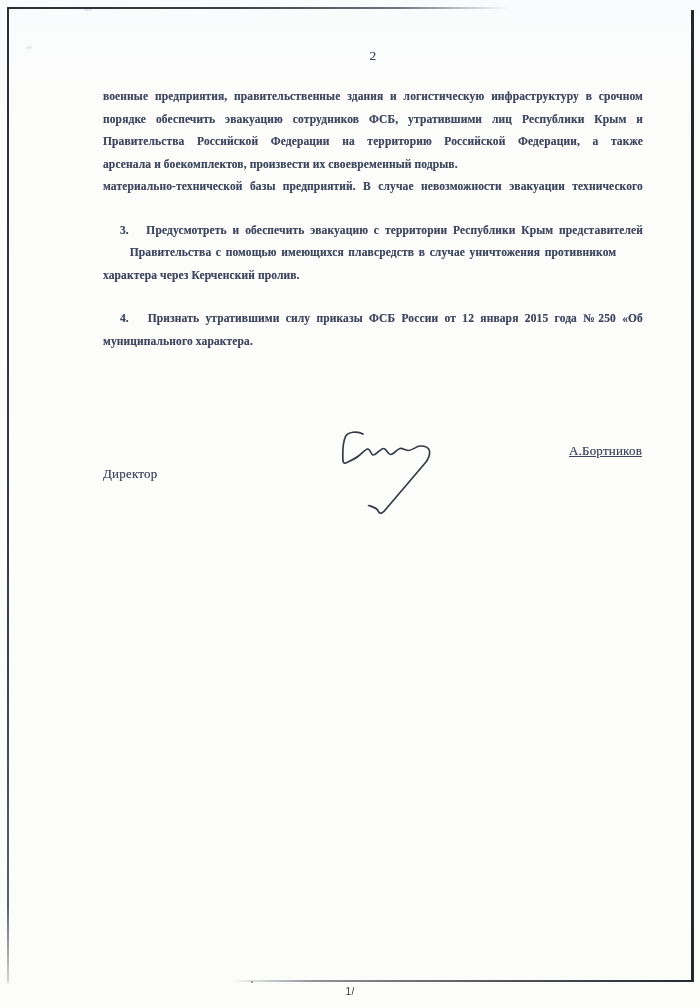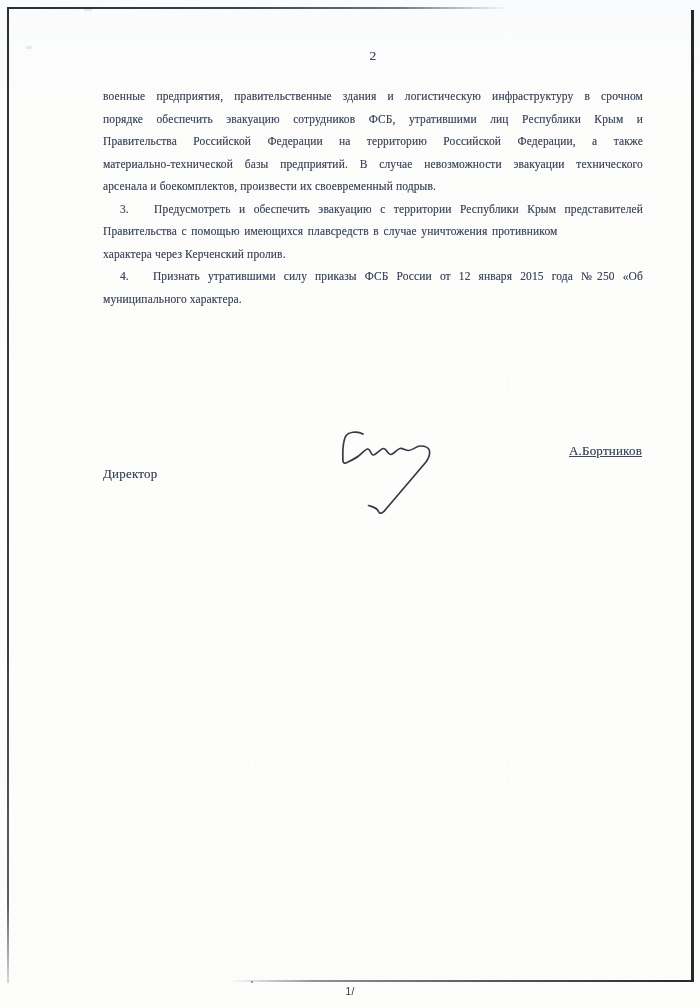--- a/index.html
+++ b/index.html
@@ -27,25 +27,25 @@
   .ink{color:#3d465e;}
   .pagenum{
     position:absolute;left:103px;top:48px;width:540px;
     text-align:center;font-size:13.5px;letter-spacing:.2px;
     text-shadow:0 0 .3px rgba(61,70,94,.55);
   }
   .content{position:absolute;left:103px;top:85px;width:540px;}
   .line{
     height:22.5px;line-height:22.5px;font-size:11.5px;letter-spacing:.12px;
     text-shadow:0 0 .3px rgba(61,70,94,.5);
-    white-space:normal;overflow:visible;
+    white-space:normal;overflow:visible;font-weight:bold;
   }
   .j{text-align:justify;text-align-last:justify;}
-  .ind{padding-left:17px;}
-  .ws{word-spacing:1.6px;}
+  .ind{padding-left:17px;margin-top:21px;}
+  .ws{word-spacing:1.6px;text-align:center;}
 
   .sign-director{
     position:absolute;left:103px;top:466px;font-size:13px;letter-spacing:.2px;
     text-shadow:0 0 .3px rgba(61,70,94,.55);
   }
   .sign-name{
     position:absolute;right:58px;top:443px;font-size:13px;letter-spacing:.2px;
     text-shadow:0 0 .3px rgba(61,70,94,.55);
     text-decoration:underline;
   }
@@ -68,22 +68,22 @@
   <div class="dot1"></div>
   <div class="smudge1"></div>
   <div class="smudge2"></div>
 
   <div class="pagenum ink">2</div>
 
   <div class="content ink">
     <div class="line j">военные предприятия, правительственные здания и логистическую инфраструктуру в срочном</div>
     <div class="line j">порядке обеспечить эвакуацию сотрудников ФСБ, утратившими лиц Республики Крым и</div>
     <div class="line j">Правительства Российской Федерации на территорию Российской Федерации, а также</div>
+    <div class="line">арсенала и боекомплектов, произвести их своевременный подрыв.</div>
     <div class="line j">материально-технической базы предприятий. В случае невозможности эвакуации технического</div>
-    <div class="line">арсенала и боекомплектов, произвести их своевременный подрыв.</div>
     <div class="line j ind">3.&nbsp;&nbsp; Предусмотреть и обеспечить эвакуацию с территории Республики Крым представителей</div>
     <div class="line ws">Правительства с помощью имеющихся плавсредств в случае уничтожения противником</div>
     <div class="line">характера через Керченский пролив.</div>
     <div class="line j ind">4.&nbsp;&nbsp; Признать утратившими силу приказы ФСБ России от 12 января 2015 года №250 «Об</div>
     <div class="line">муниципального характера.</div>
   </div>
 
   <div class="sign-director ink">Директор</div>
 
   <svg class="sign-svg" viewBox="0 0 105 100" aria-hidden="true">

